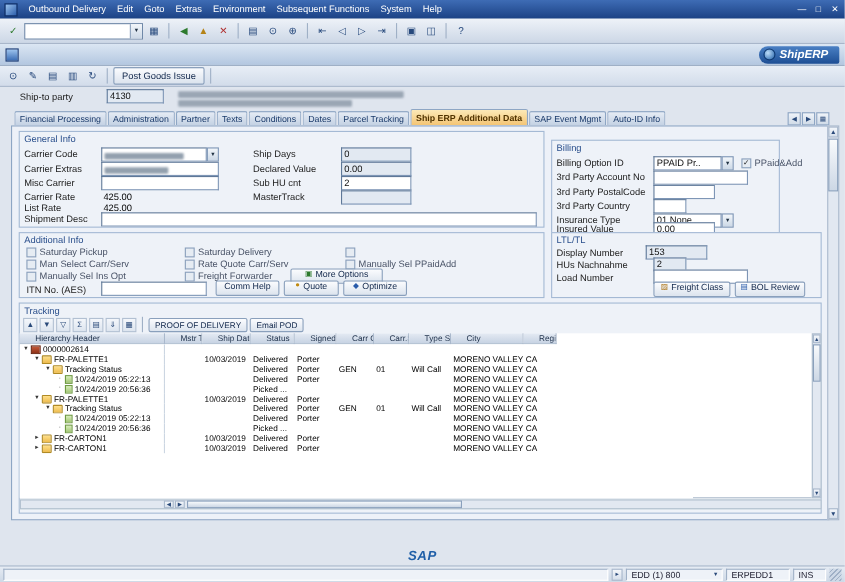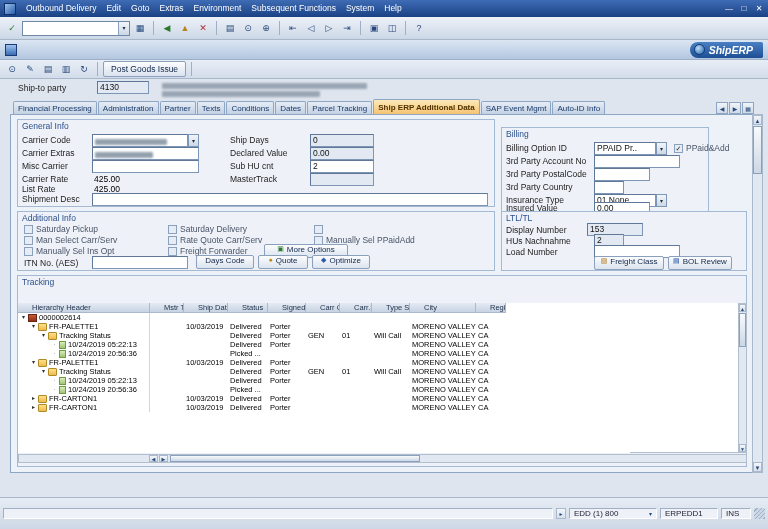--- a/index.html
+++ b/index.html
@@ -86,21 +86,21 @@
   .hsb .sa { position:absolute; top:0; width:9px; height:7px; font-size:5px; text-align:center; line-height:7px; color:#2a4a7a; background:linear-gradient(#f4f7fb,#d6dfeb); border:1px solid #a9b8cc; }
   .hsb .thumb { position:absolute; top:0; left:151px; width:250px; height:7px; background:linear-gradient(#f8fafc,#ccd7e5); border:1px solid #8aa0bc; }
 
   
   .pvs { position:absolute; left:752px; top:114px; width:11px; height:359px; background:#e2e8f1; border:1px solid #aab8cc; }
   .pvs .sa { position:absolute; left:0; width:9px; height:10px; font-size:6px; text-align:center; line-height:10px; color:#2a4a7a; background:linear-gradient(#f4f7fb,#d6dfeb); border:1px solid #a9b8cc; }
   .pvs .thumb { position:absolute; left:0; top:11px; width:9px; height:48px; background:linear-gradient(#f8fafc,#ccd7e5); border:1px solid #8aa0bc; }
 
   
   .saplogo { position:absolute; left:50%; bottom:17px; transform:translateX(-50%); font-weight:bold; font-style:italic; font-size:12px; color:#1f5fa8; letter-spacing:0.5px; }
-  .statusbar { position:absolute; left:0; right:0; bottom:0; height:32px; background:linear-gradient(#e6ecf4,#cdd8e6); border-top:1px solid #aab8cc; display:flex; align-items:center; gap:3px; padding:4px 3px; font-size:8px; color:#223; }
+  .statusbar { position:absolute; left:0; right:0; bottom:0; height:15px; background:linear-gradient(#e6ecf4,#cdd8e6); border-top:1px solid #aab8cc; display:flex; align-items:center; gap:3px; padding:4px 3px; font-size:8px; color:#223; }
   .sbmsg { flex:1; height:11px; background:#eef2f8; border:1px solid #9fb0c6; border-bottom-color:#fff; border-right-color:#fff; }
   .sbbtn { width:10px; height:11px; display:flex; align-items:center; justify-content:center; font-size:6px; color:#2a4a7a; background:linear-gradient(#f4f7fb,#d6dfeb); border:1px solid #a9b8cc; flex:none; }
   .sbcell { height:11px; background:#eef2f8; border:1px solid #9fb0c6; border-bottom-color:#fff; border-right-color:#fff; display:flex; align-items:center; gap:3px; padding:0 4px; white-space:nowrap; flex:none; }
   .sbarrow { font-size:6px; color:#2a4a7a; }
   .grip { width:11px; height:11px; background:repeating-linear-gradient(135deg,#cdd8e6 0 2px,#9fb0c6 2px 3px); flex:none; }
 </style>
 </head>
 <body>
 
 <div class="menubar">
@@ -275,21 +275,21 @@
     <div class="cb" style="left:150px;top:35px"></div>
     <div class="lbl clabel" style="left:162px;top:33px">Freight Forwarder</div>
     <div class="btn" style="left:246px;top:32px;width:84px">
       <span class="bic grn">▣</span>
       <span>More Options</span>
     </div>
 
     <div class="lbl" style="left:6px;top:45px">ITN No. (AES)</div>
     <div class="fld" style="left:74px;top:44px;width:96px"></div>
     <div class="btn" style="left:178px;top:43px;width:58px">
-        <span>Days Code</span>
+        <span>Comm Help</span>
       </div>
     <div class="btn" style="left:240px;top:43px;width:50px">
       <span class="bic gold">●</span>
       <span>Quote</span>
     </div>
     <div class="btn" style="left:294px;top:43px;width:58px">
       <span class="bic blu">◆</span>
       <span>Optimize</span>
     </div>
   </div>
@@ -308,20 +308,32 @@
     </div>
     <div class="btn" style="left:166px;top:44px;width:64px">
       <span class="bic blu">▤</span>
       <span>BOL Review</span>
     </div>
   </div>
 
   <div class="gb" style="left:6px;top:160px;width:730px;height:192px">
     <div class="gbt">Tracking</div>
 
+    <div class="trtoolbar">
+      <span class="tico">▲</span>
+      <span class="tico">▼</span>
+      <span class="tico">▽</span>
+      <span class="tico">Σ</span>
+      <span class="tico">▤</span>
+      <span class="tico">⇓</span>
+      <span class="tico">▦</span>
+      <span class="sep"></span>
+      <span class="tbutton">PROOF OF DELIVERY</span>
+      <span class="tbutton">Email POD</span>
+    </div>
 
     <div class="tbackdrop"></div>
 
     <div class="thead tgrid">
       <div class="hc">Hierarchy Header</div>
       <div class="hc">Mstr Track</div>
       <div class="hc">Ship Date</div>
       <div class="hc">Status</div>
       <div class="hc">Signed By</div>
       <div class="hc">Carr Code</div>

